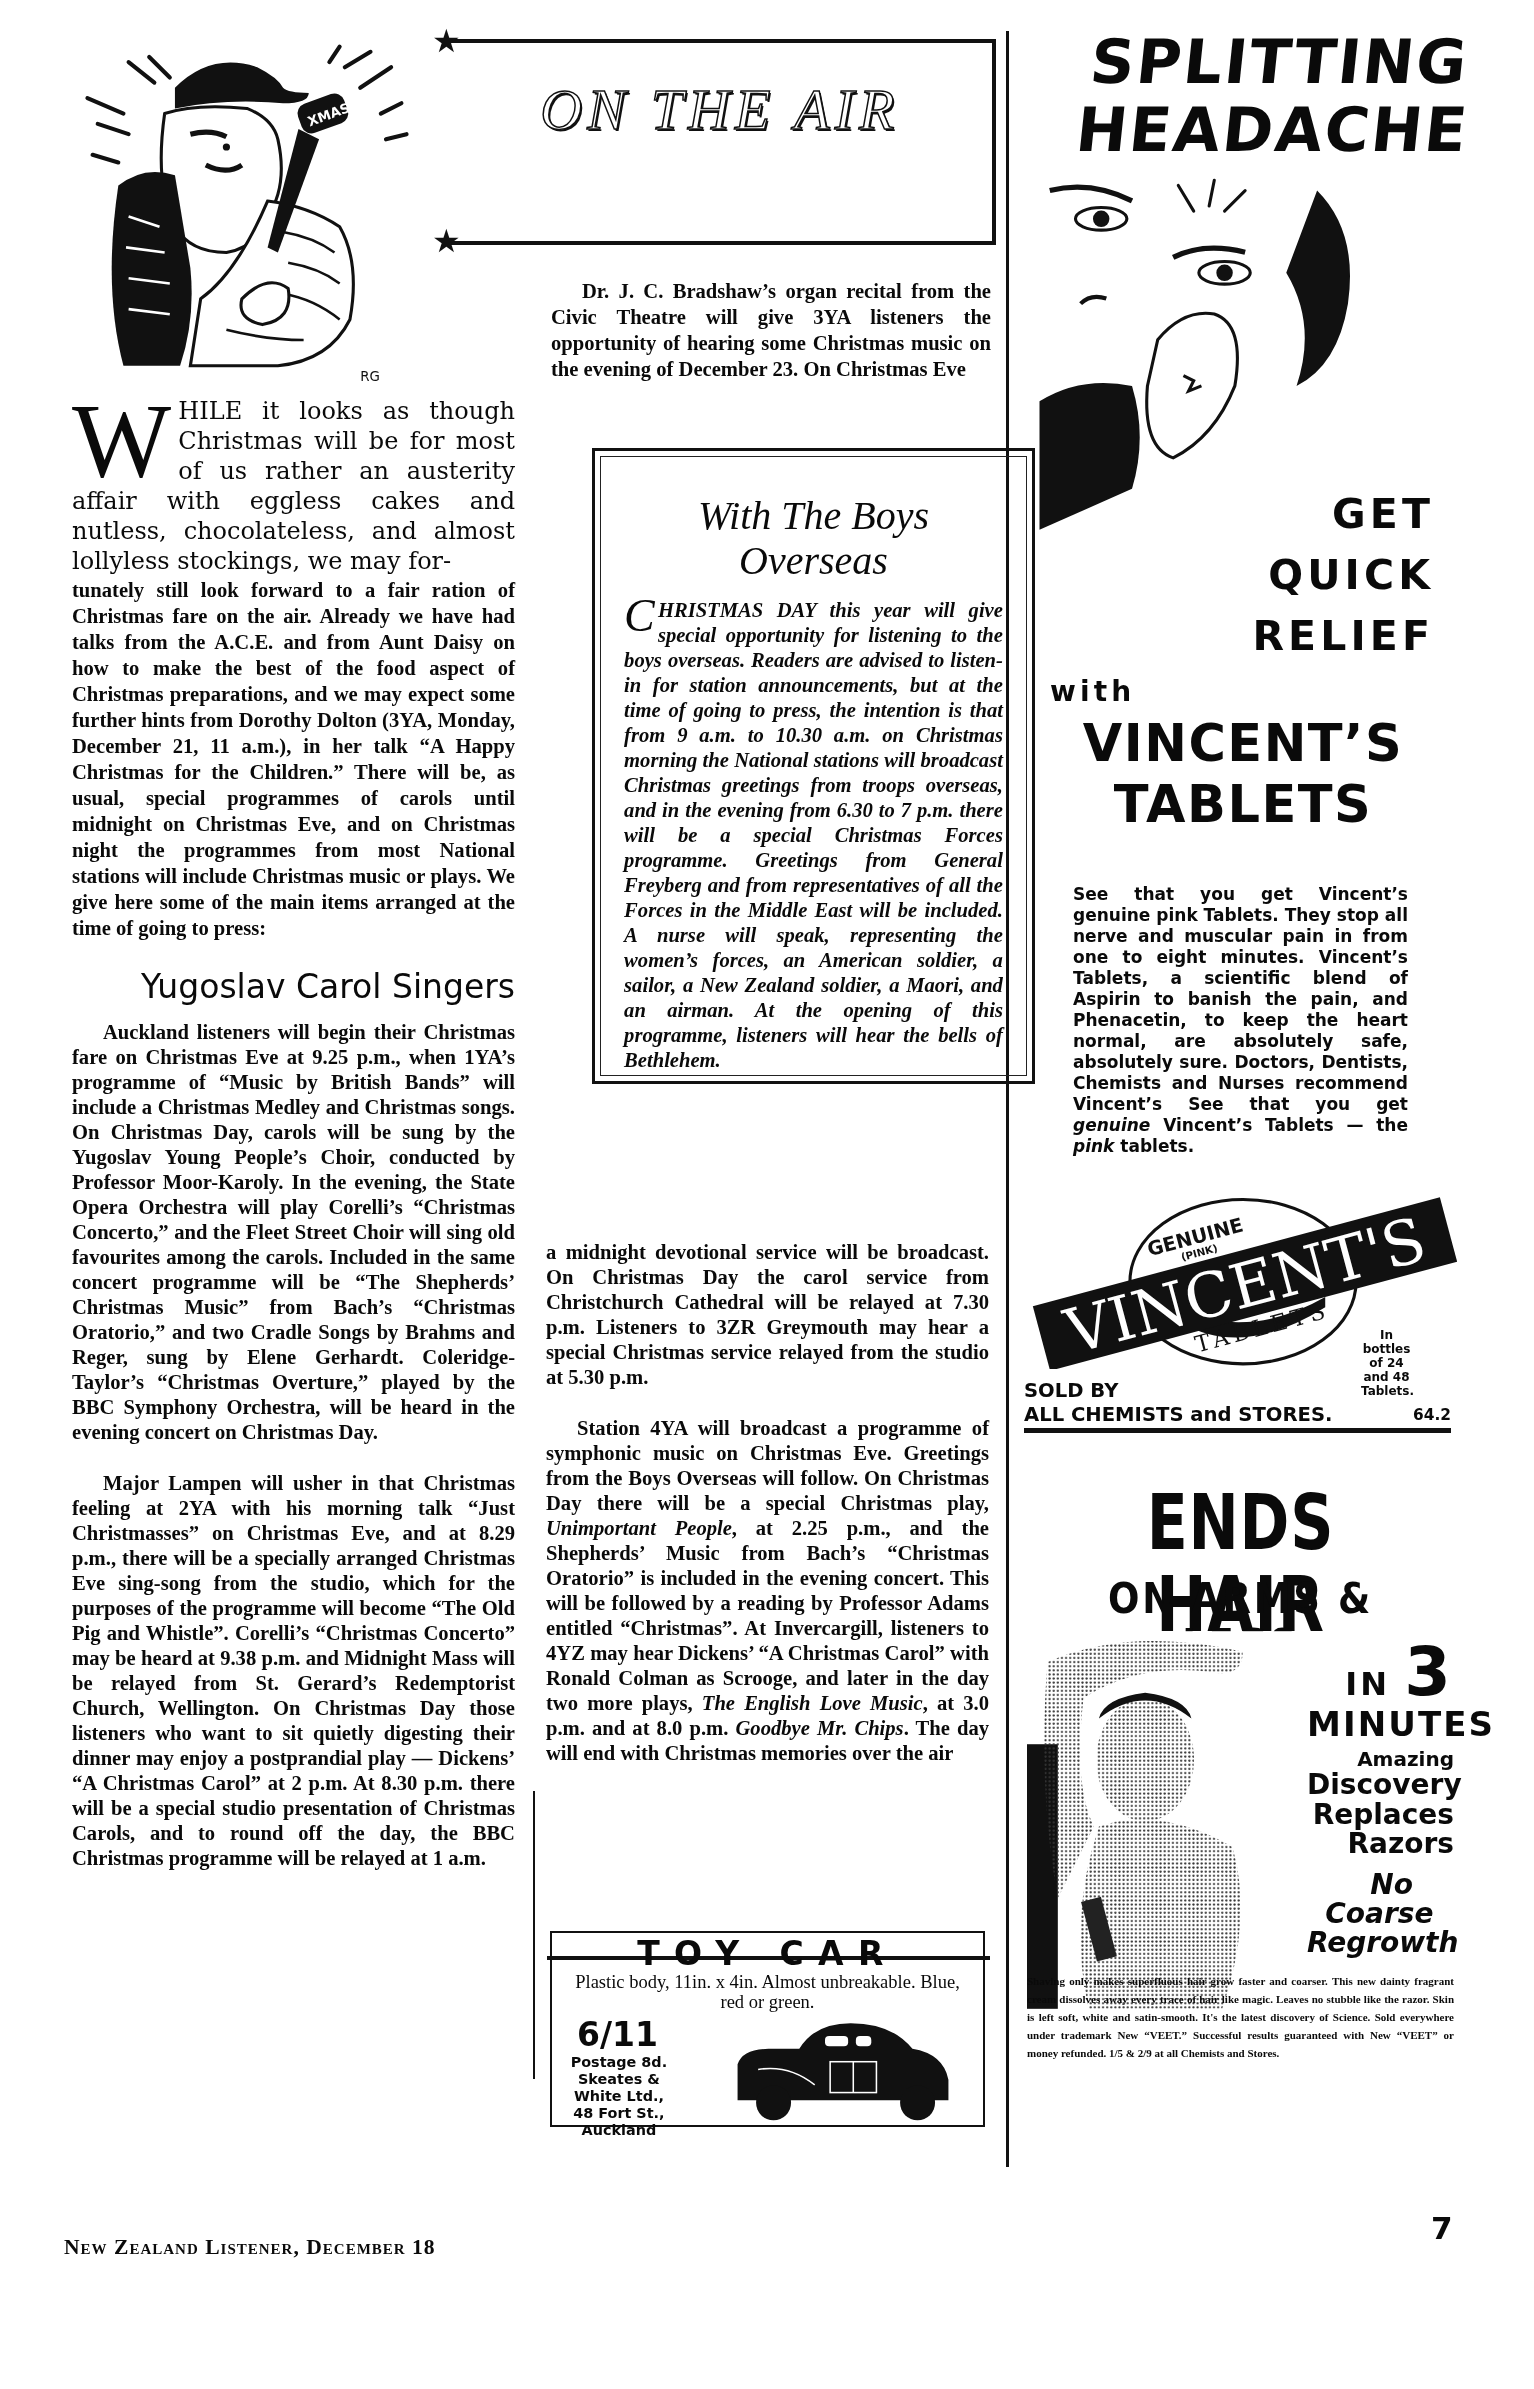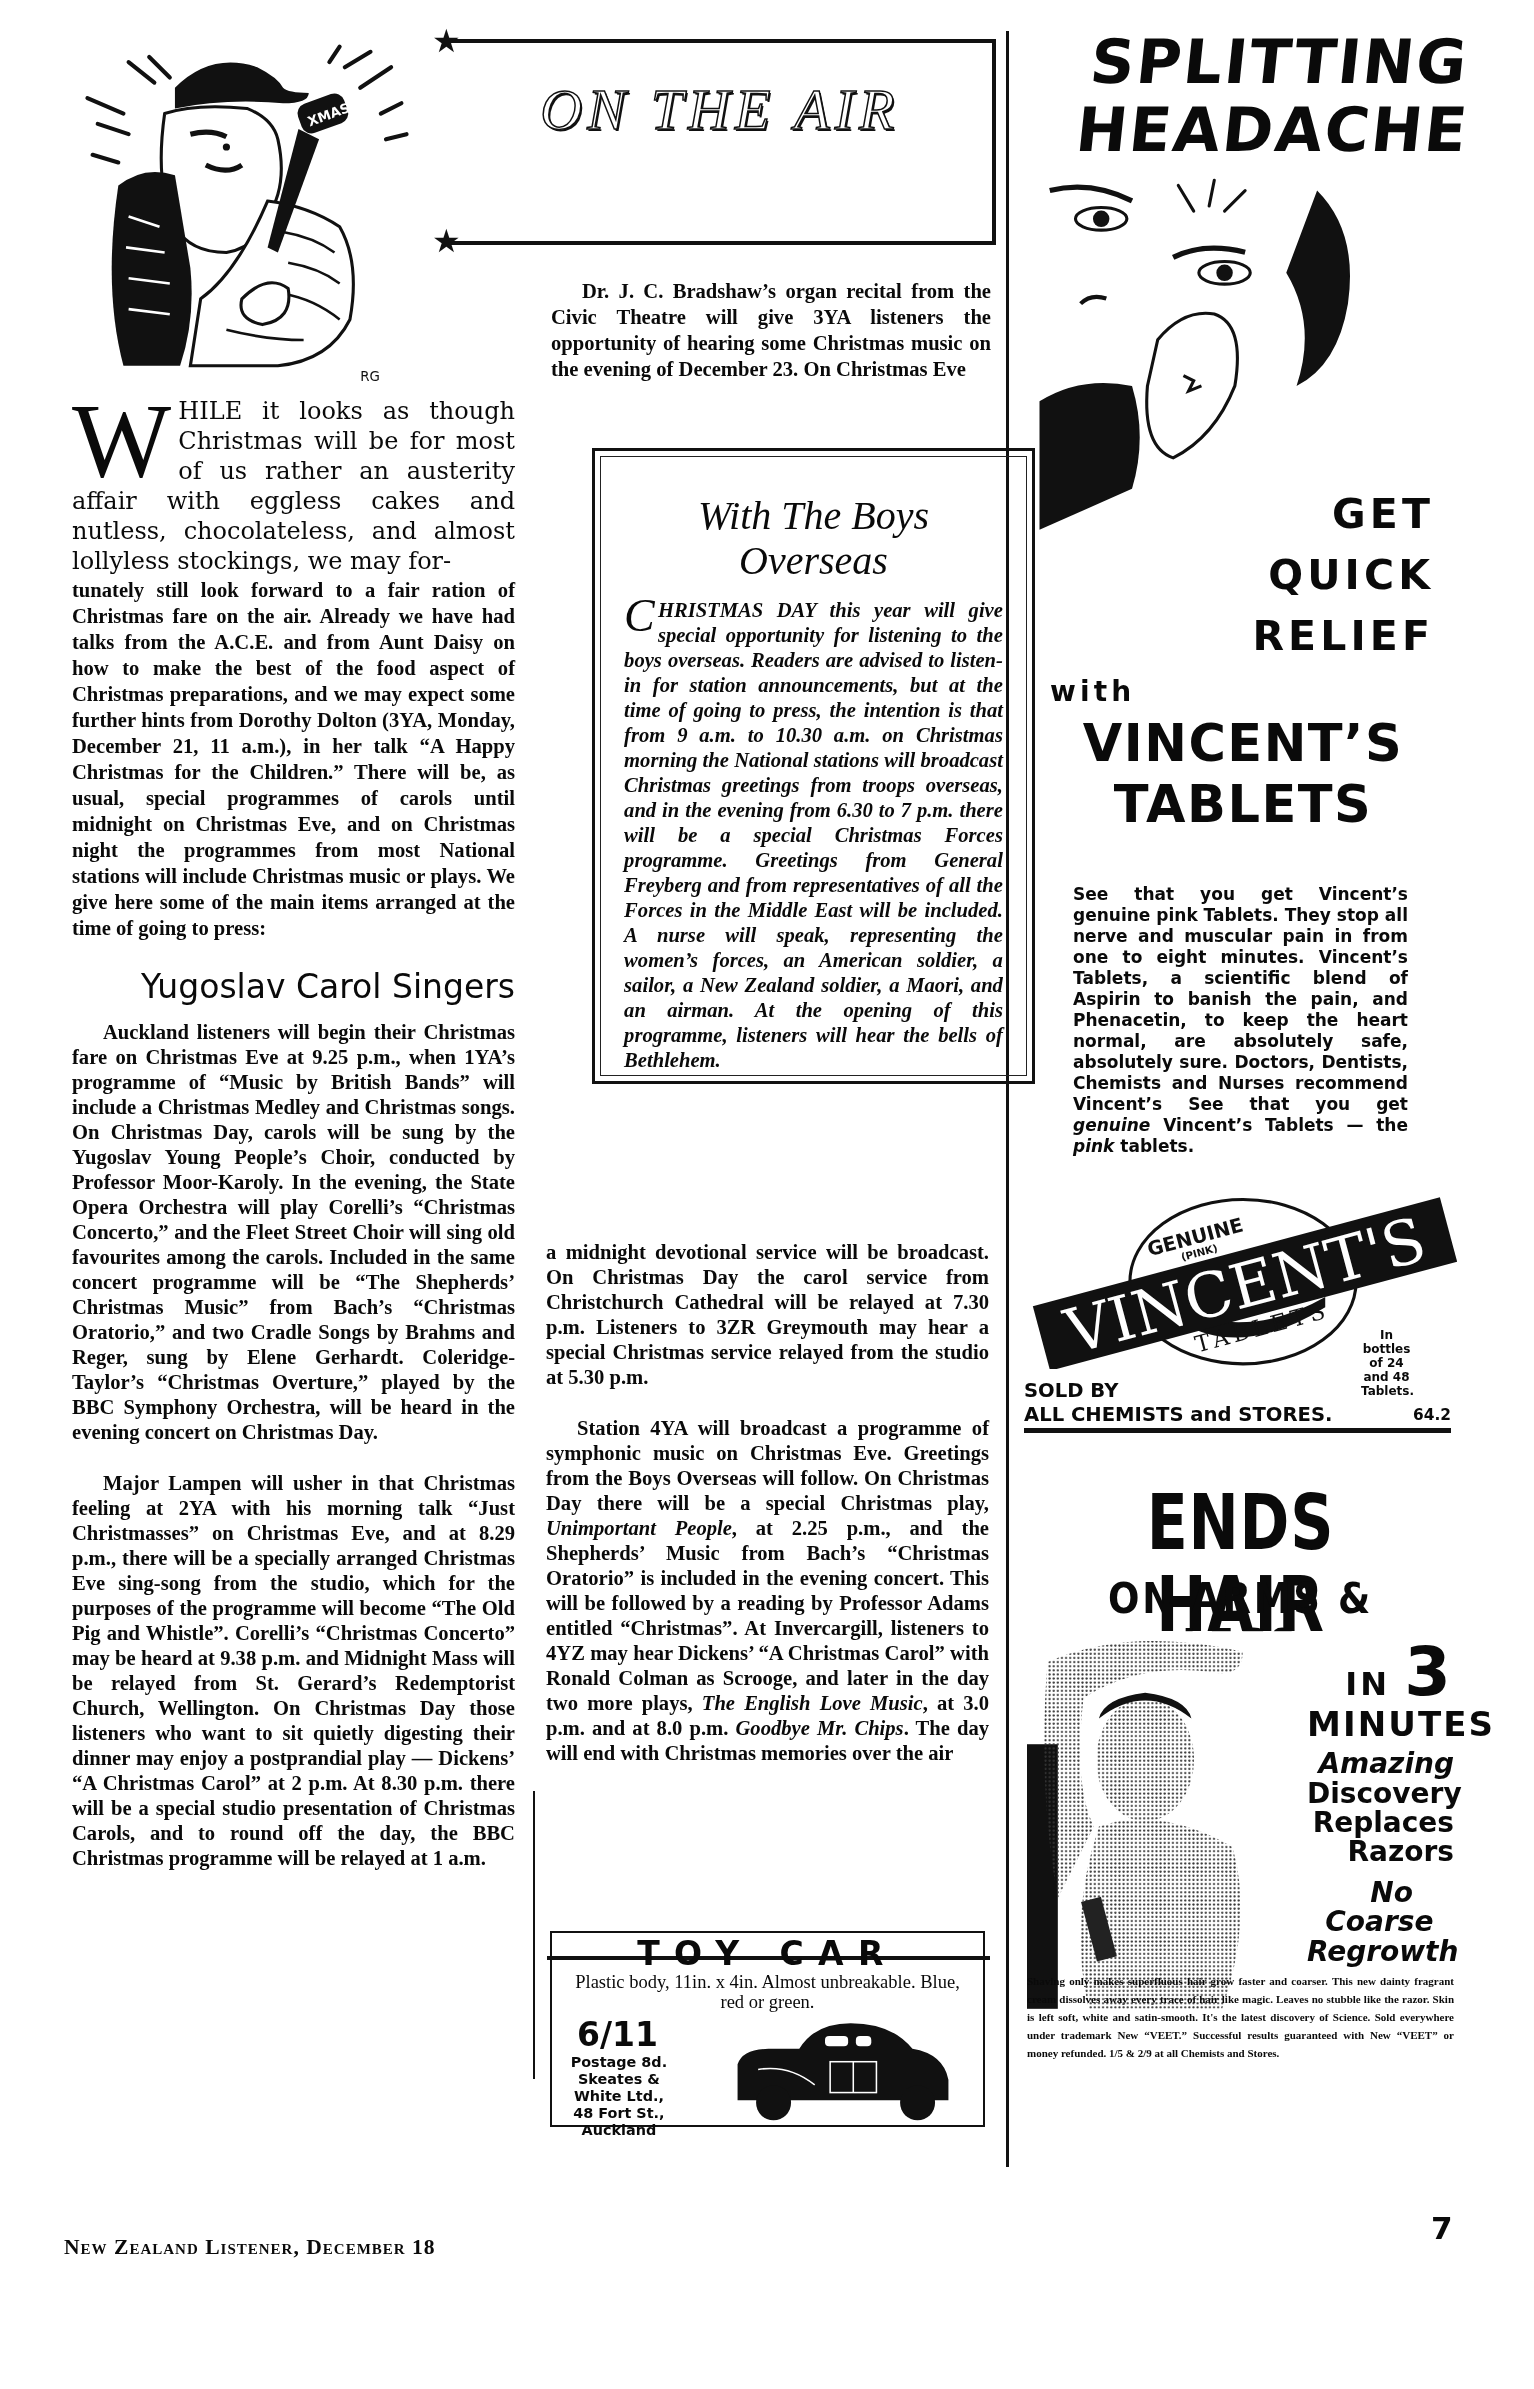--- a/index.html
+++ b/index.html
@@ -300,21 +300,21 @@
     <path d="M40 60 Q200 -10 420 40 Q420 90 360 80 Q220 60 110 130 Q90 300 130 380 L60 520 Q20 300 40 60 Z" fill="url(#halftone)"></path>
     <ellipse cx="230" cy="250" rx="95" ry="120" fill="url(#halftone)"></ellipse>
     <path d="M140 170 Q230 100 320 170 Q310 130 230 120 Q150 130 140 170 Z" fill="#111"></path>
     <path d="M140 380 Q260 340 400 420 Q440 560 380 735 L120 735 Q80 560 140 380 Z" fill="url(#halftone)"></path>
     <rect x="120" y="520" width="40" height="120" fill="#222" transform="rotate(-15 140 580)"></rect>
   </svg>
 </div>
 <div class="veet-side">
   <div style="font-size:32px; letter-spacing:3.1px;"><span>IN</span> <span style="font-size:67px;">3</span></div>
   <div style="font-size:34px; letter-spacing:2.1px; margin-bottom:6.2px;">MINUTES</div>
-  <div style="font-size:28px;font-style:italic;">Amazing</div>
+  <div style="font-size:20px;">Amazing</div>
   <div style="font-size:28px;">Discovery</div>
   <div style="font-size:28px;">Replaces</div>
   <div style="font-size:28px; margin-bottom:11.3px;">Razors</div>
   <div style="font-size:28px; font-style:italic; padding-right:41px;">No</div>
   <div style="font-size:28px; font-style:italic; padding-right:20.6px;">Coarse</div>
   <div style="font-size:28px; font-style:italic;">Regrowth</div>
 </div>
 <div class="veet-copy">Shaving only makes superfluous hair grow faster and coarser. This new dainty fragrant cream dissolves away every trace of hair like magic. Leaves no stubble like the razor. Skin is left soft, white and satin-smooth. It's the latest discovery of Science. Sold everywhere under trademark New “VEET.” Successful results guaranteed with New “VEET” or money refunded. 1/5 &amp; 2/9 at all Chemists and Stores.</div>
 
 <div class="footer">New Zealand Listener, December 18</div>

